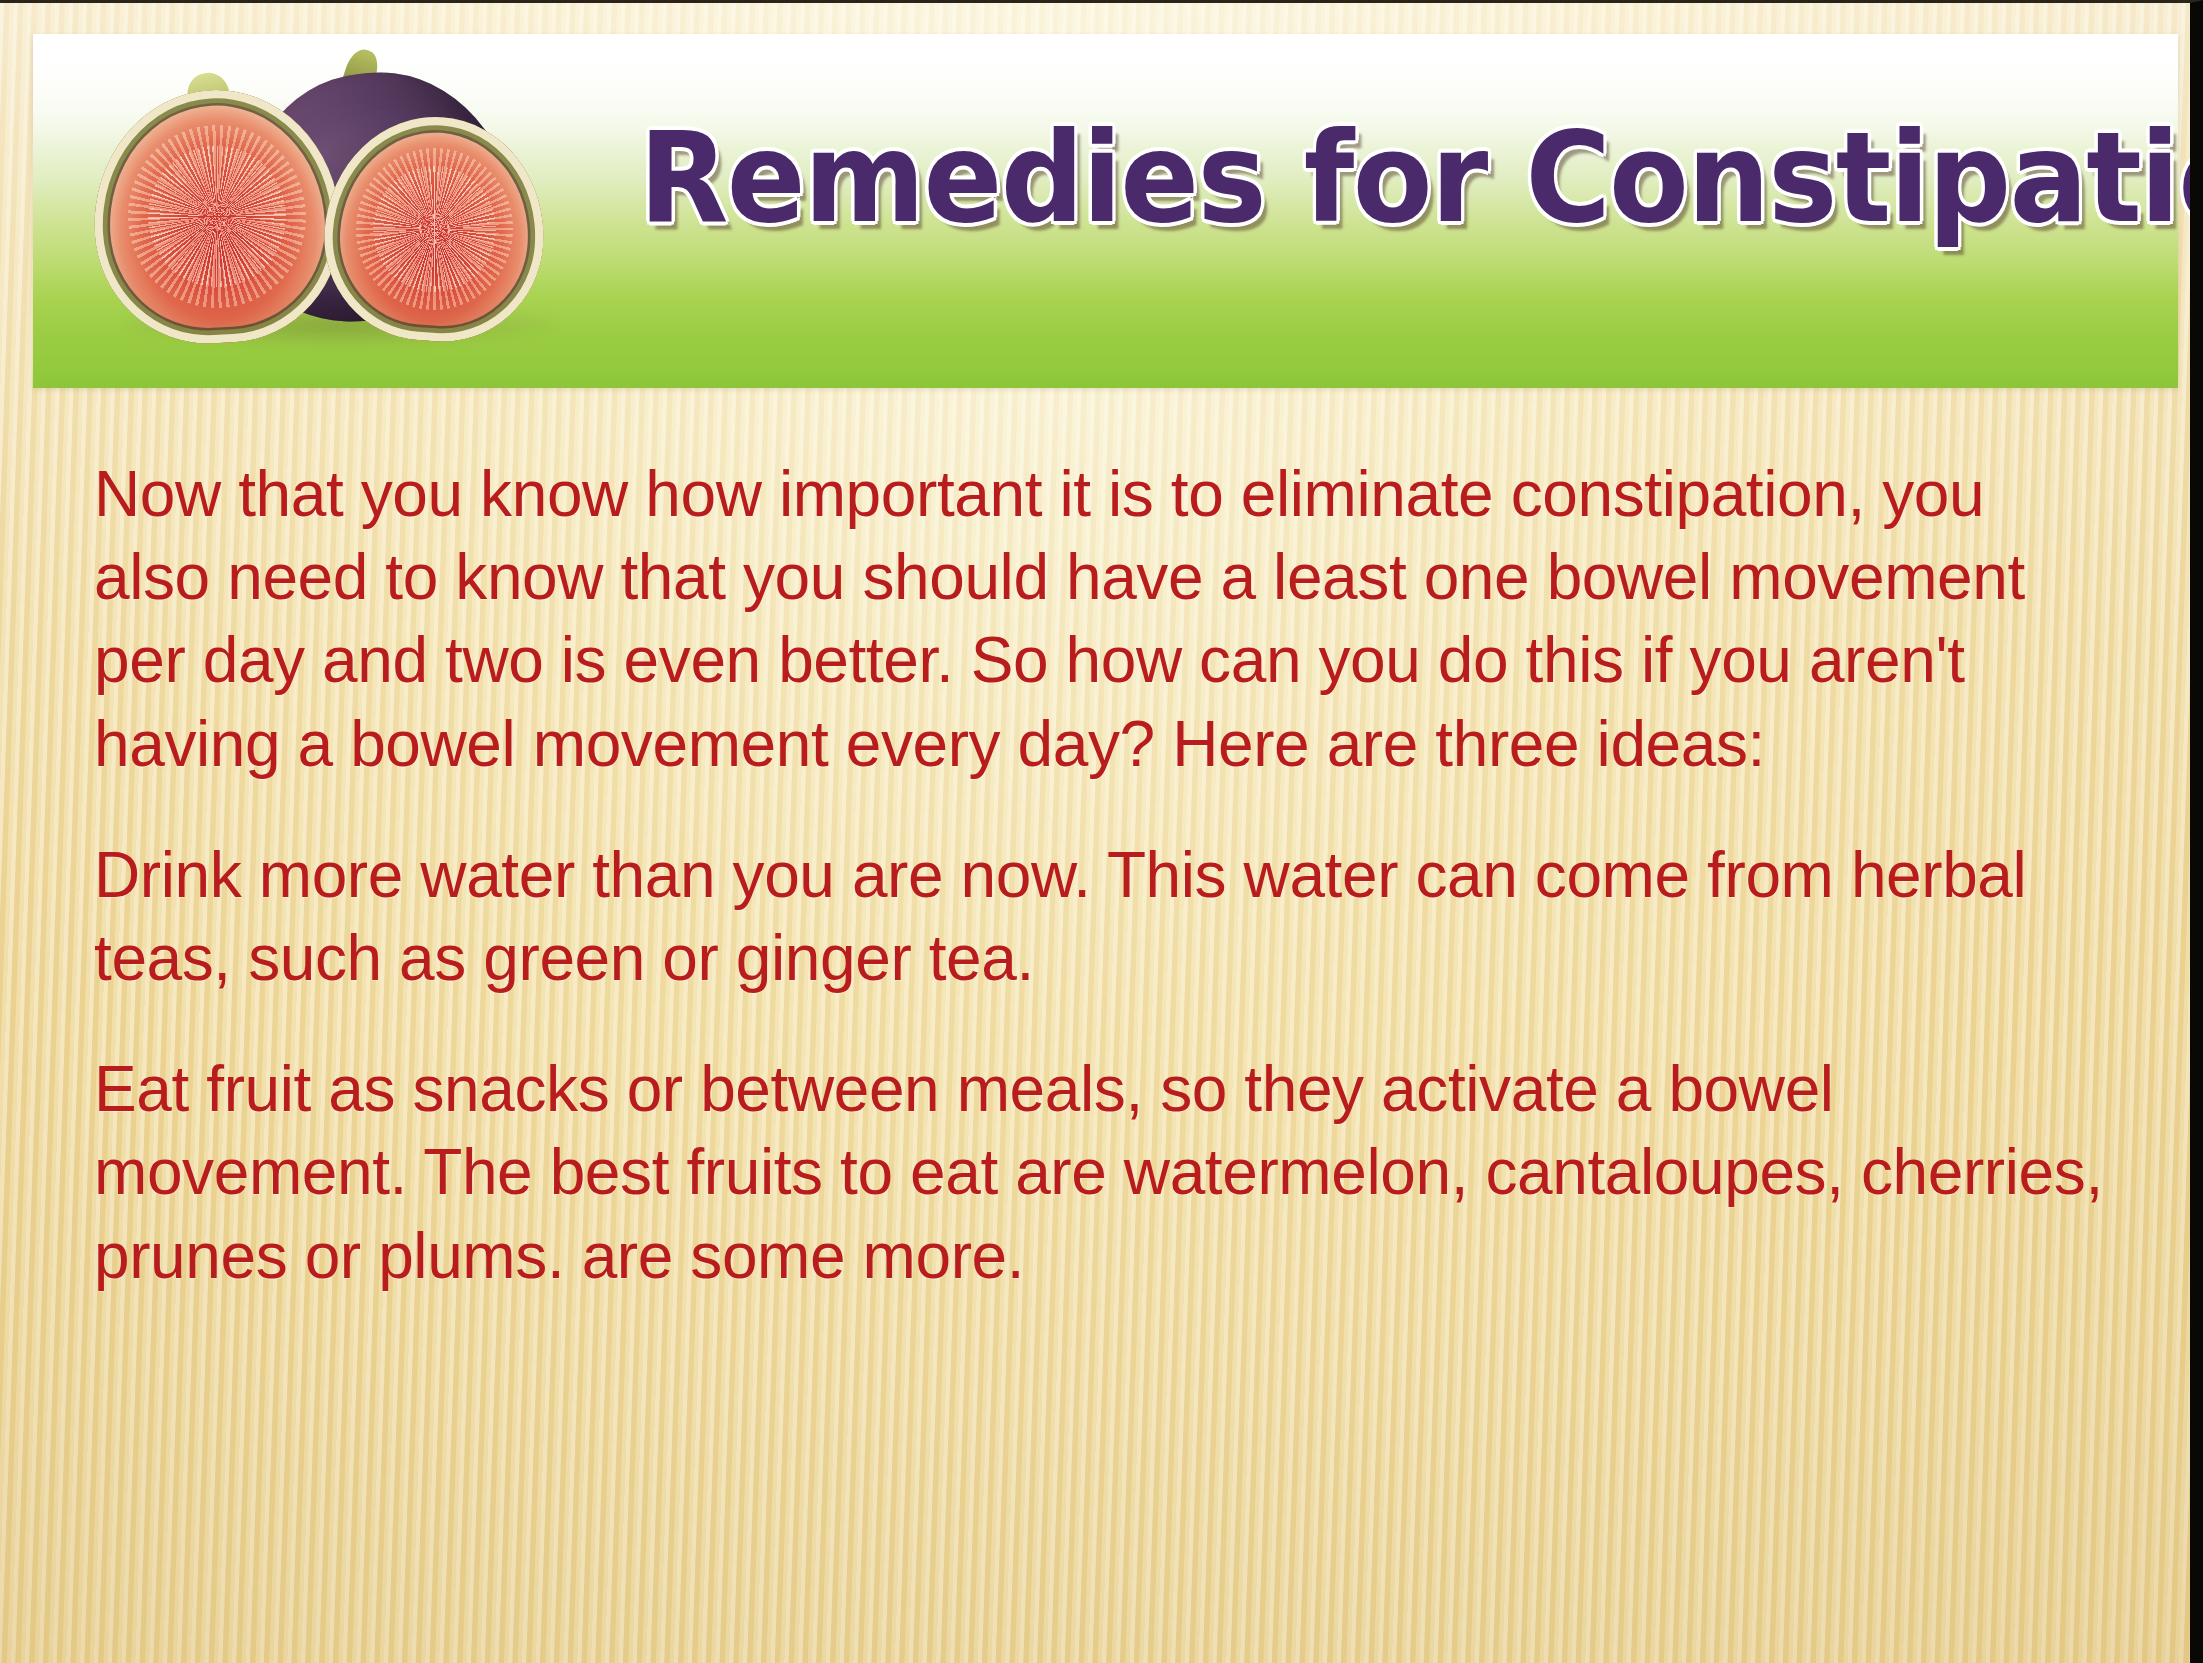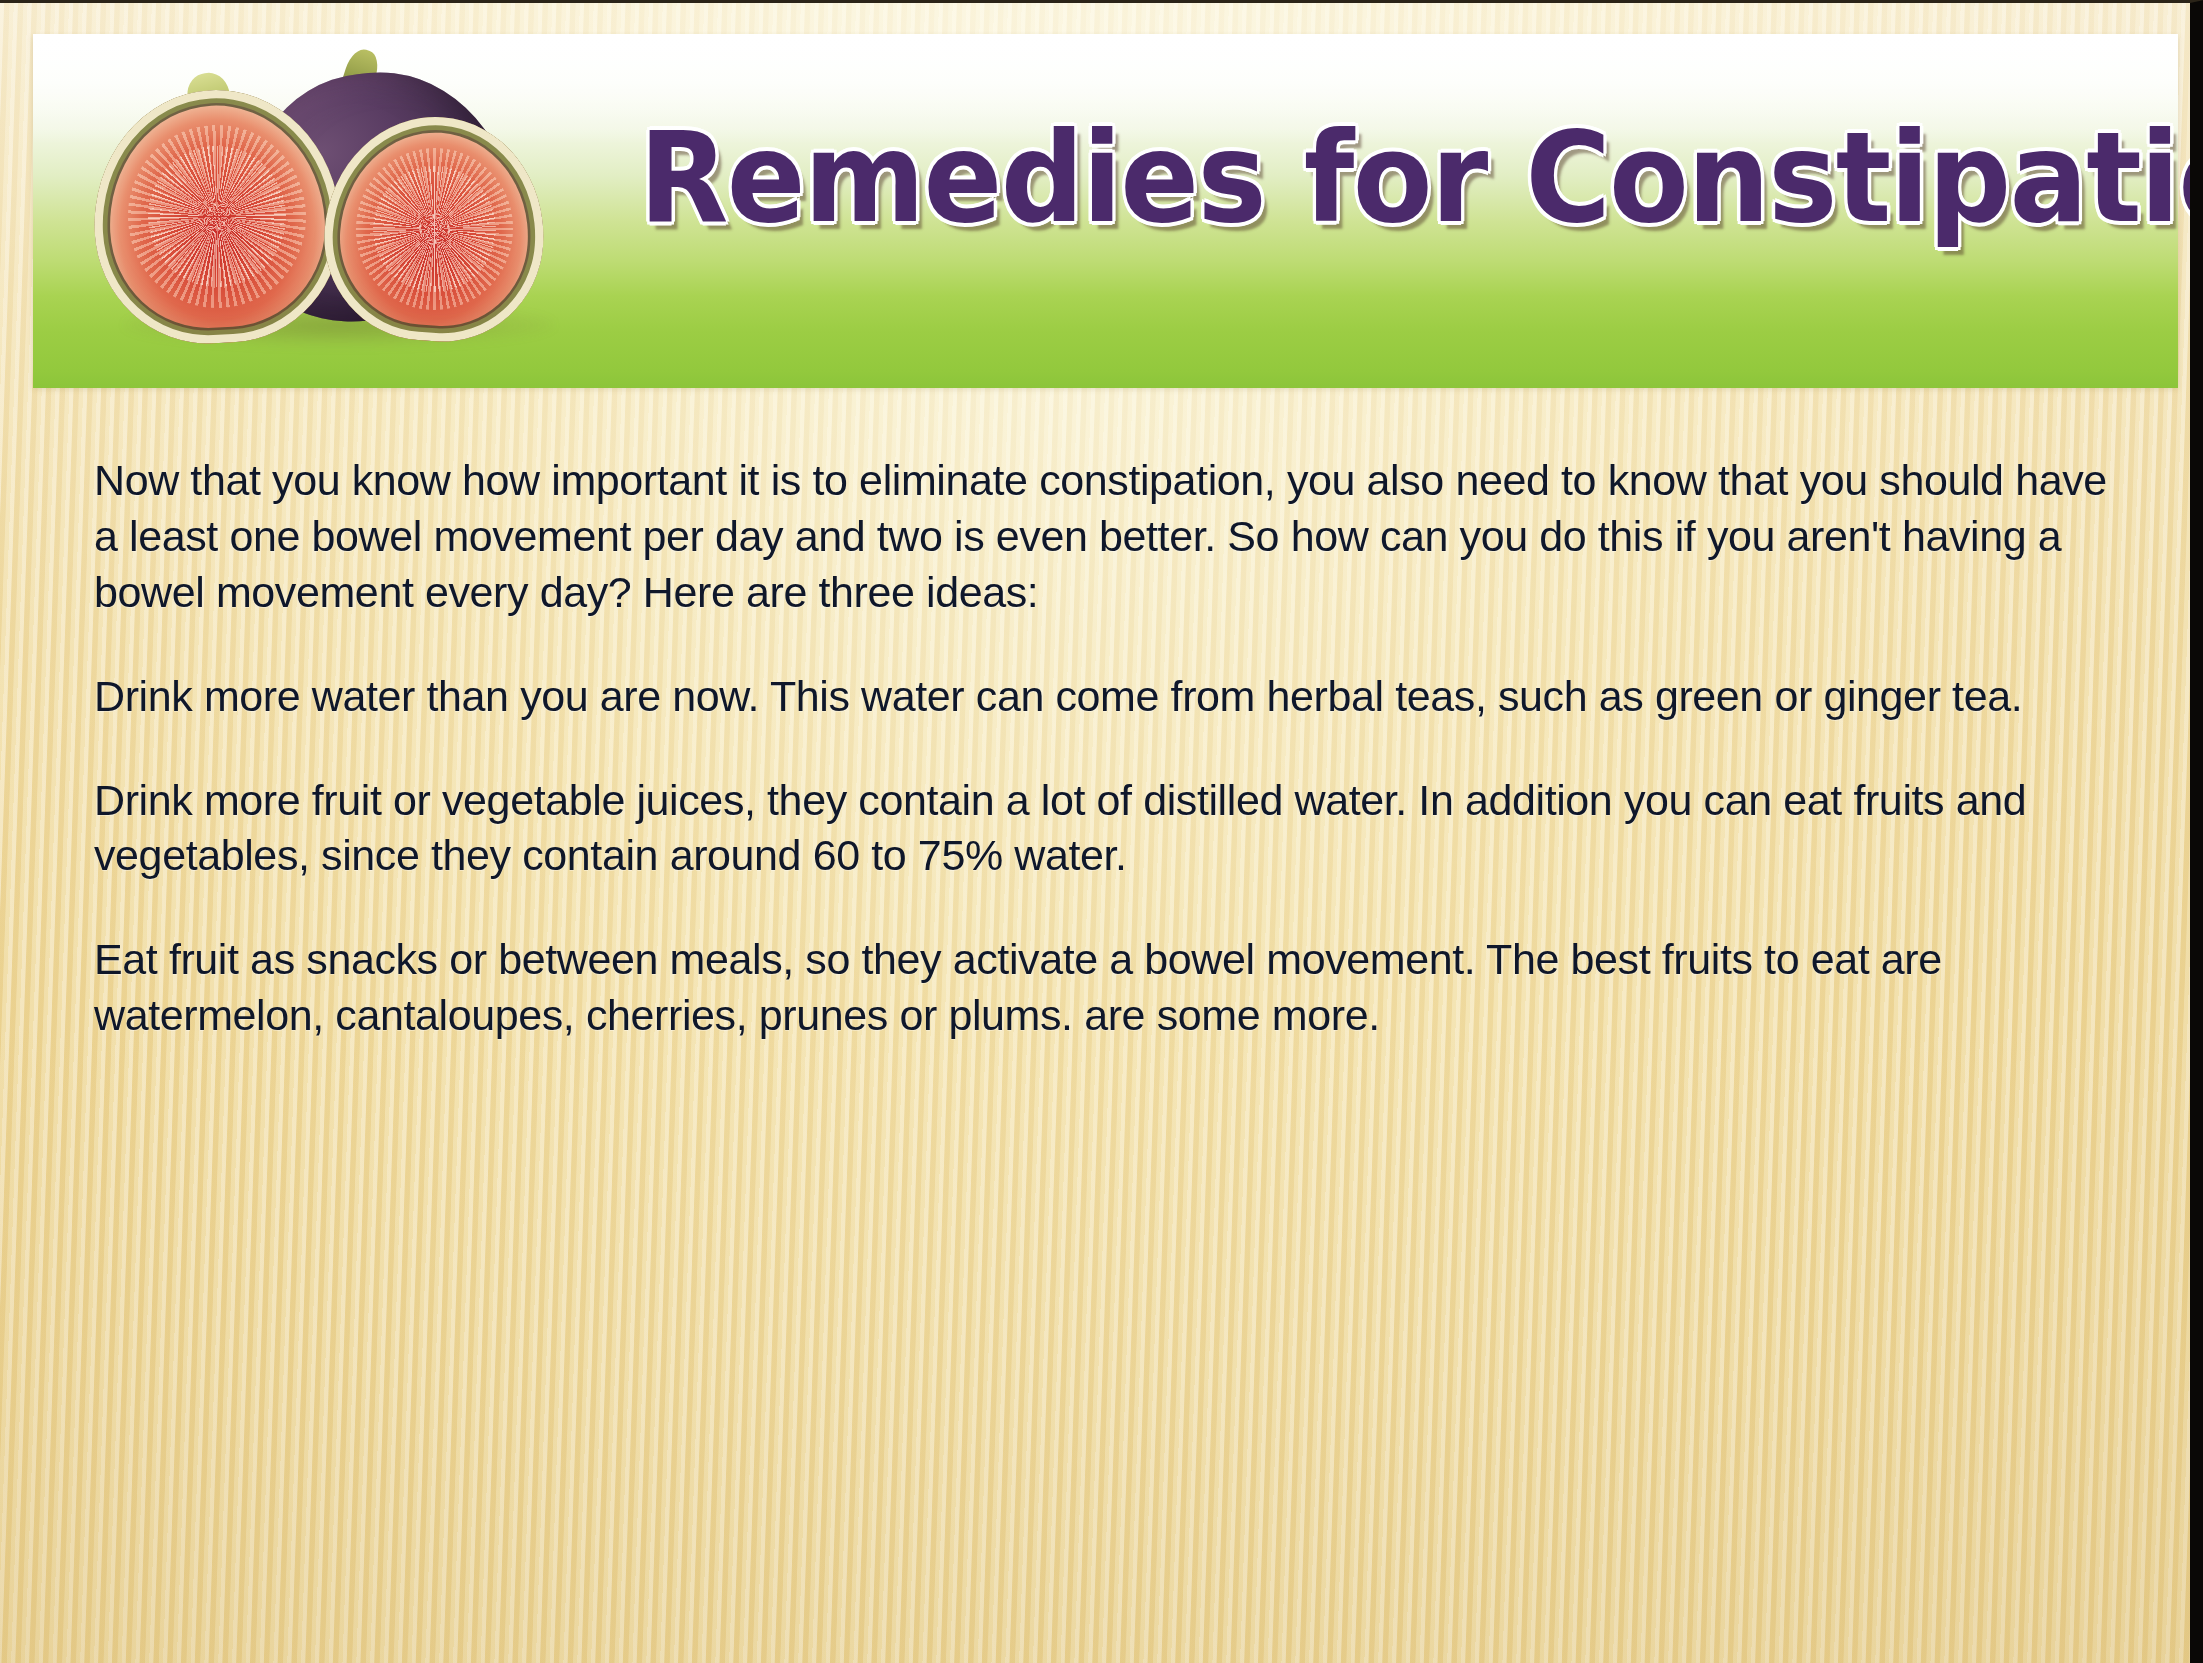--- a/index.html
+++ b/index.html
@@ -211,23 +211,23 @@
        6.4px  8.3px 2.8px rgba(70,45,30,0.45);
   }
 
   
   #body-copy {
     position: absolute;
     left: 94px;
     top: 450px;
     width: 2020px;
     font-family: "Liberation Sans", sans-serif;
-    font-size: 43px;
+    font-size: 64px;
     line-height: 1.30;
-    color: #0f172a;
+    color: #b91c1c;
     letter-spacing: -0.4px;
   }
   #body-copy p {
     margin: 0 0 48px 0;
     text-shadow: 0 0.9px 0 rgba(255,255,255,0.35);
   }
   #body-copy p:last-child { margin-bottom: 4px; }
 </style>
 </head>
 <body>
@@ -256,18 +256,17 @@
         <div class="rind"></div>
       </div>
     </div>
 
     <div id="title">Remedies for Constipation</div>
   </div>
 
   <div id="body-copy">
     <p>Now that you know how important it is to eliminate constipation, you also need to know that you should have a least one bowel movement per day and two is even better.  So how can you do this if you aren't having a bowel movement every day?  Here are three ideas:</p>
     <p>Drink more water than you are now.  This water can come from herbal teas, such as green or ginger tea.</p>
-    <p>Drink more fruit or vegetable juices, they contain a lot of distilled water.  In addition you can eat fruits and vegetables, since they contain around 60 to 75% water.</p>
     <p>Eat fruit as snacks or between meals, so they activate a bowel movement.  The best fruits to eat are watermelon, cantaloupes, cherries, prunes or plums. are some more.</p>
   </div>
 
 </div>
 
 
 </body></html>

